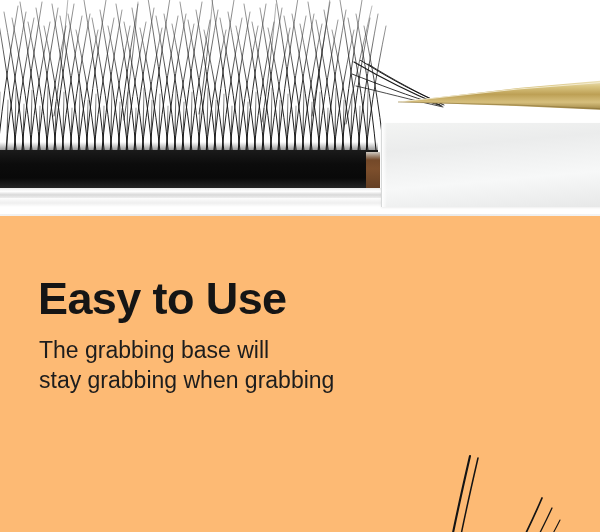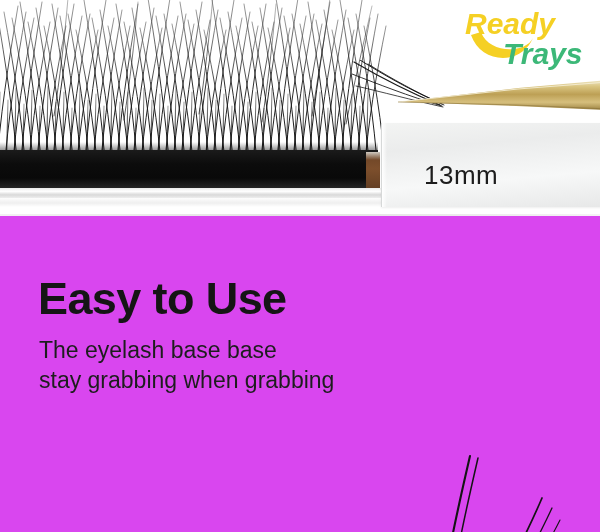--- a/index.html
+++ b/index.html
@@ -45,21 +45,21 @@
   #tweezer-top{position:absolute;left:398px;top:80px;width:210px;height:46px;}
 
   
   #stray-top{position:absolute;left:352px;top:60px;width:110px;height:80px;}
 
   
   #divider{position:absolute;left:0;top:214px;width:600px;height:2px;
     background:linear-gradient(90deg,#f2f2f2 0%,#e2e2e2 50%,#f4f4f4 100%);}
 
   
-  #bottom-panel{position:absolute;left:0;top:216px;width:600px;height:316px;background:#d946ef;overflow:hidden;}
+  #bottom-panel{position:absolute;left:0;top:216px;width:600px;height:316px;background:#fdba74;overflow:hidden;}
 
   #headline{position:absolute;left:38px;top:60px;width:330px;
     font-size:45px;font-weight:bold;color:#151515;letter-spacing:-.6px;line-height:1;}
   #subline{position:absolute;left:39px;top:119px;width:345px;
     font-size:23px;color:#1d1d1d;line-height:1.32;}
   .subline-row{display:block;white-space:nowrap;}
 
   
   #fan-lower{position:absolute;left:330px;top:238px;width:275px;height:294px;}
 </style>
@@ -244,21 +244,20 @@
     </div>
 
     <div id="lash-band-soft"></div>
     <div id="lash-band"></div>
     <div id="adhesive-tab"></div>
     <div id="adhesive-tab-hl"></div>
     <div id="tray-base"></div>
     <div id="tray-base-2"></div>
 
     <div id="size-label-card"></div>
-    <div id="size-label-text">13mm</div>
 
     <div id="stray-top">
       <svg width="110" height="80" viewBox="0 0 110 80" xmlns="http://www.w3.org/2000/svg">
         <g fill="none" stroke="#1b1b1b" stroke-linecap="round">
           <path d="M2 2 C 26 16, 52 30, 88 45" stroke-width="1.2"></path>
           <path d="M8 0 C 32 15, 58 30, 90 44" stroke-width="1"></path>
           <path d="M16 4 C 40 19, 64 32, 92 45" stroke-width=".9"></path>
           <path d="M0 14 C 26 24, 56 36, 90 46" stroke-width=".9"></path>
           <path d="M4 26 C 30 32, 60 40, 91 47" stroke-width=".8"></path>
         </g>
@@ -275,38 +274,30 @@
             <stop offset="74%" stop-color="#d6bf7d"></stop>
             <stop offset="100%" stop-color="#9d8342"></stop>
           </linearGradient>
         </defs>
         <path d="M0 22 L 120 8 L 210 0 L 210 30 L 118 26 Z" fill="url(#goldTop)"></path>
         <path d="M0 22 L 120 9 L 210 2" fill="none" stroke="#f6f0d8" stroke-width="1" opacity=".85"></path>
         <path d="M0 22 L 118 25 L 210 29" fill="none" stroke="#7e6731" stroke-width=".8" opacity=".6"></path>
       </svg>
     </div>
 
-    <div style="position:absolute;left:455px;top:2px;width:145px;height:72px;">
-      <svg width="145" height="72" viewBox="0 0 145 72" xmlns="http://www.w3.org/2000/svg">
-
-        <path d="M16 33 C 26 62, 66 64, 78 36 C 70 52, 34 52, 26 30 Z" fill="#f5d024"></path>
-        <text x="10" y="32" font-family="Liberation Sans, sans-serif" font-size="30" font-weight="bold" font-style="italic" fill="#f5d024">Ready</text>
-        <text x="48" y="62" font-family="Liberation Sans, sans-serif" font-size="30" font-weight="bold" font-style="italic" fill="#3cb878">Trays</text>
-      </svg>
-    </div>
   </div>
 
   <div id="divider"></div>
 
   <div id="bottom-panel">
 
     <div id="headline">Easy to Use</div>
 
     <div id="subline">
-      <span class="subline-row">The eyelash base base</span>
+      <span class="subline-row">The grabbing base will</span>
       <span class="subline-row">stay grabbing when grabbing</span>
     </div>
 
     <div id="fan-lower">
       <svg width="275" height="294" viewBox="0 0 275 294" xmlns="http://www.w3.org/2000/svg">
         <g fill="none" stroke="#141414" stroke-linecap="round">
 
           <path d="M108 290 C 100 230, 104 170, 118 104 C 126 62, 134 28, 140 2" stroke-width="2.1"></path>
           <path d="M116 292 C 108 232, 112 172, 126 106 C 134 64, 142 30, 148 4" stroke-width="1.5"></path>
 

